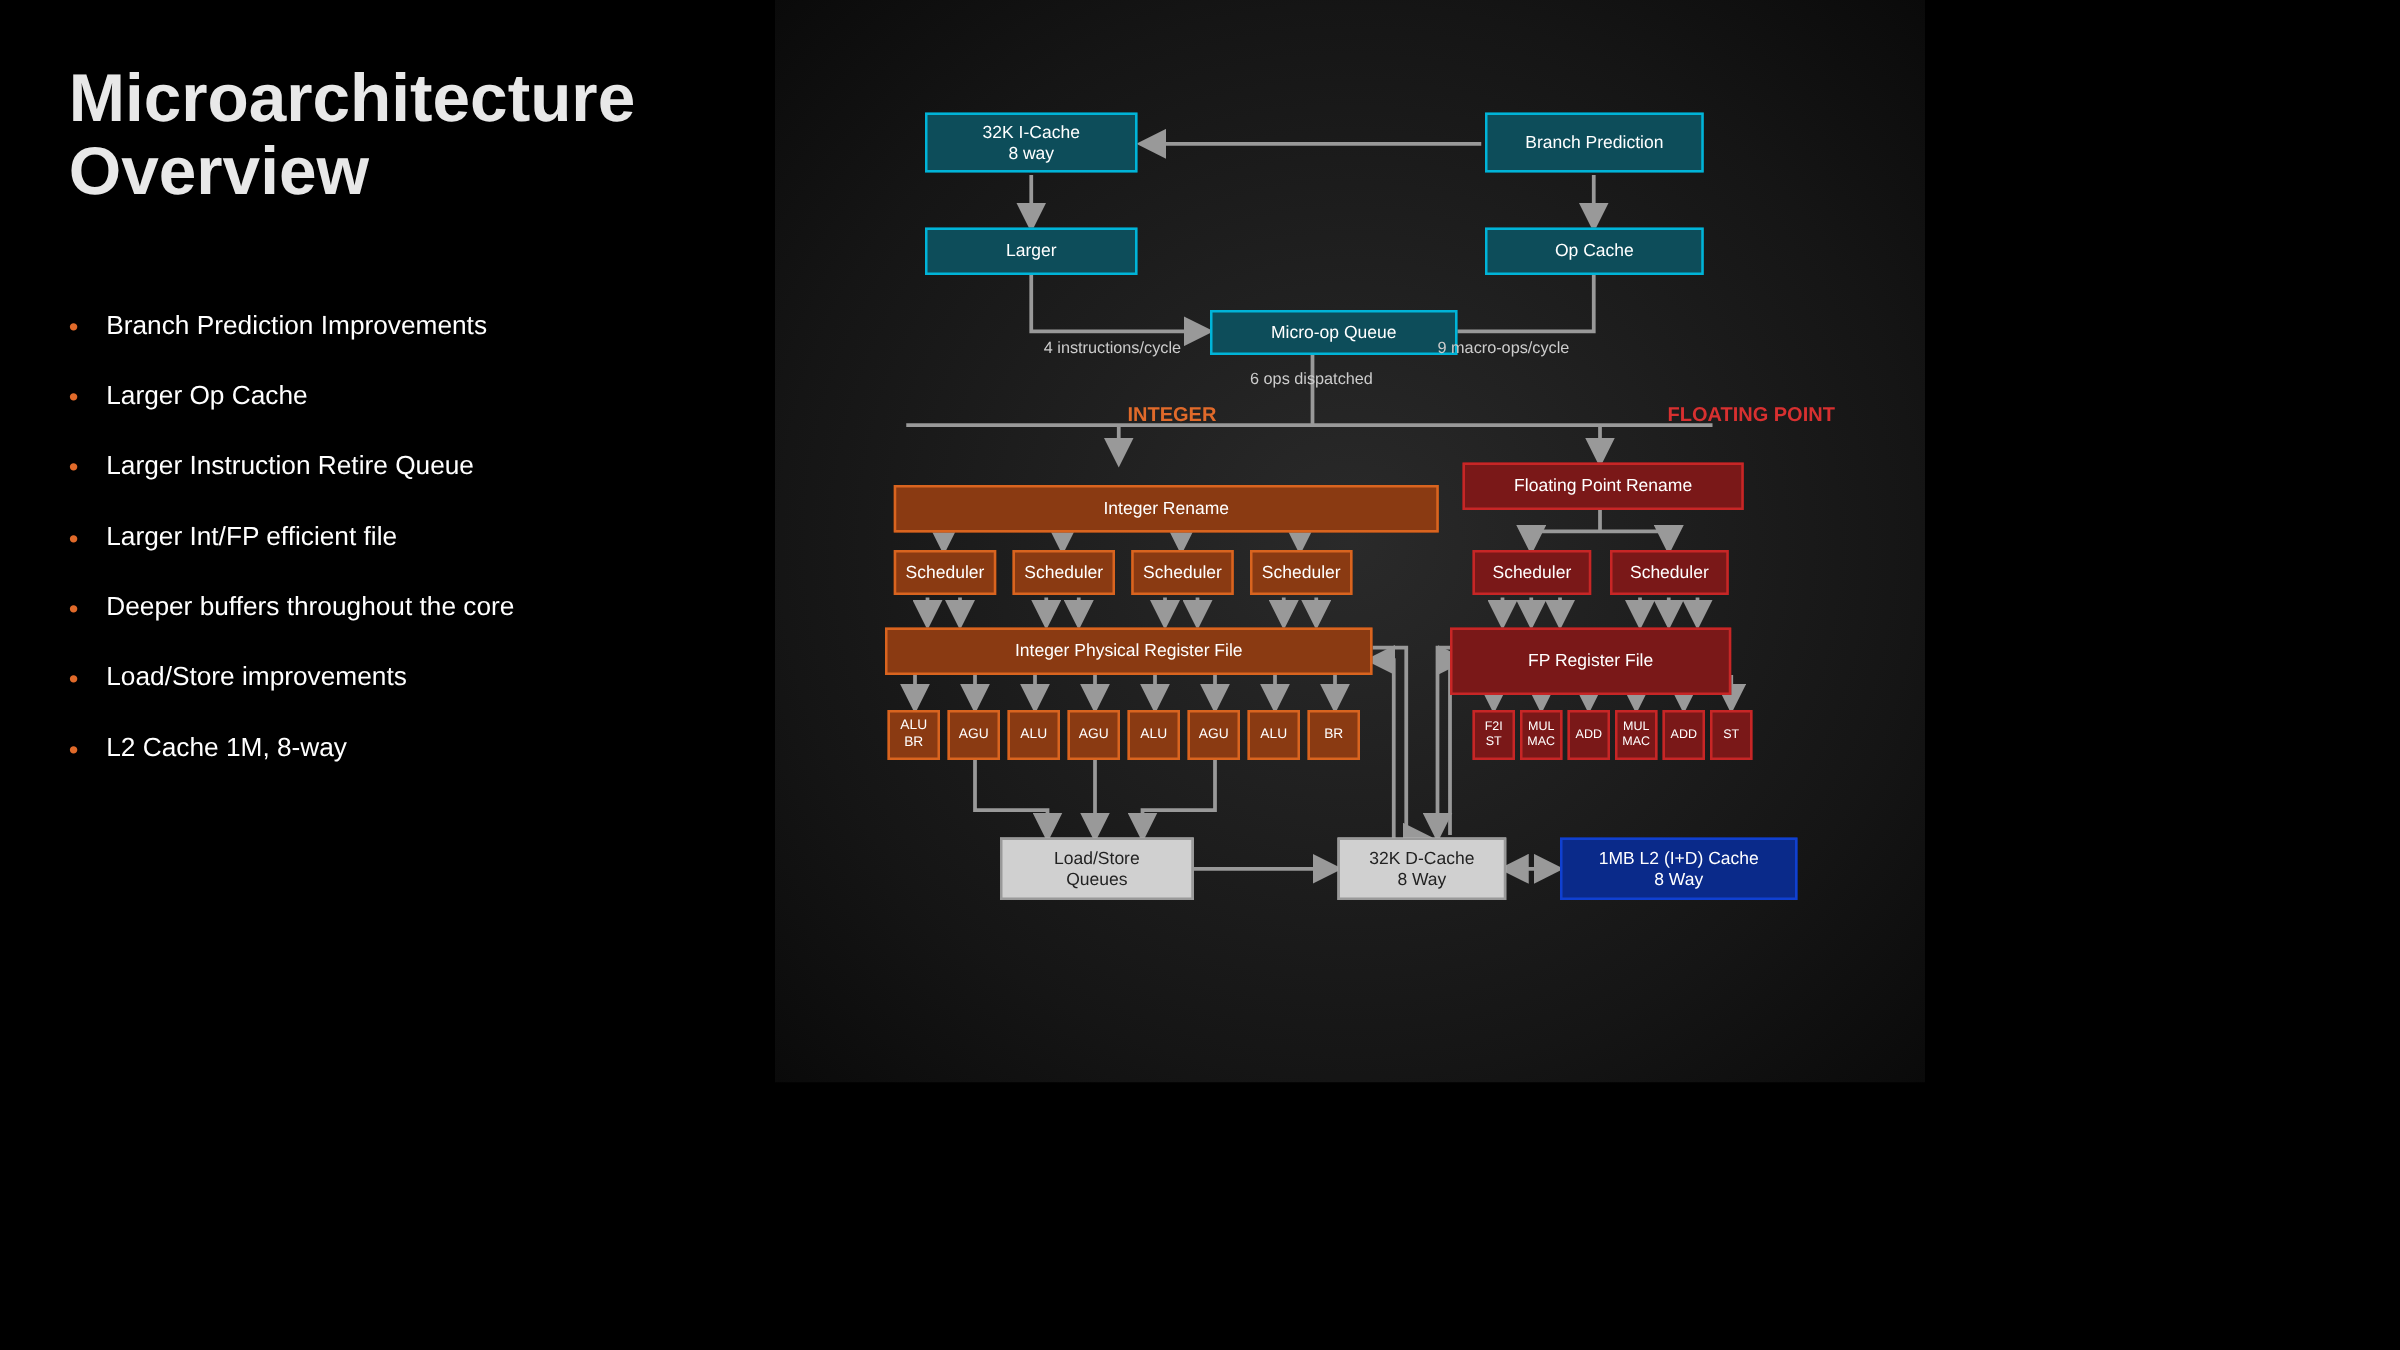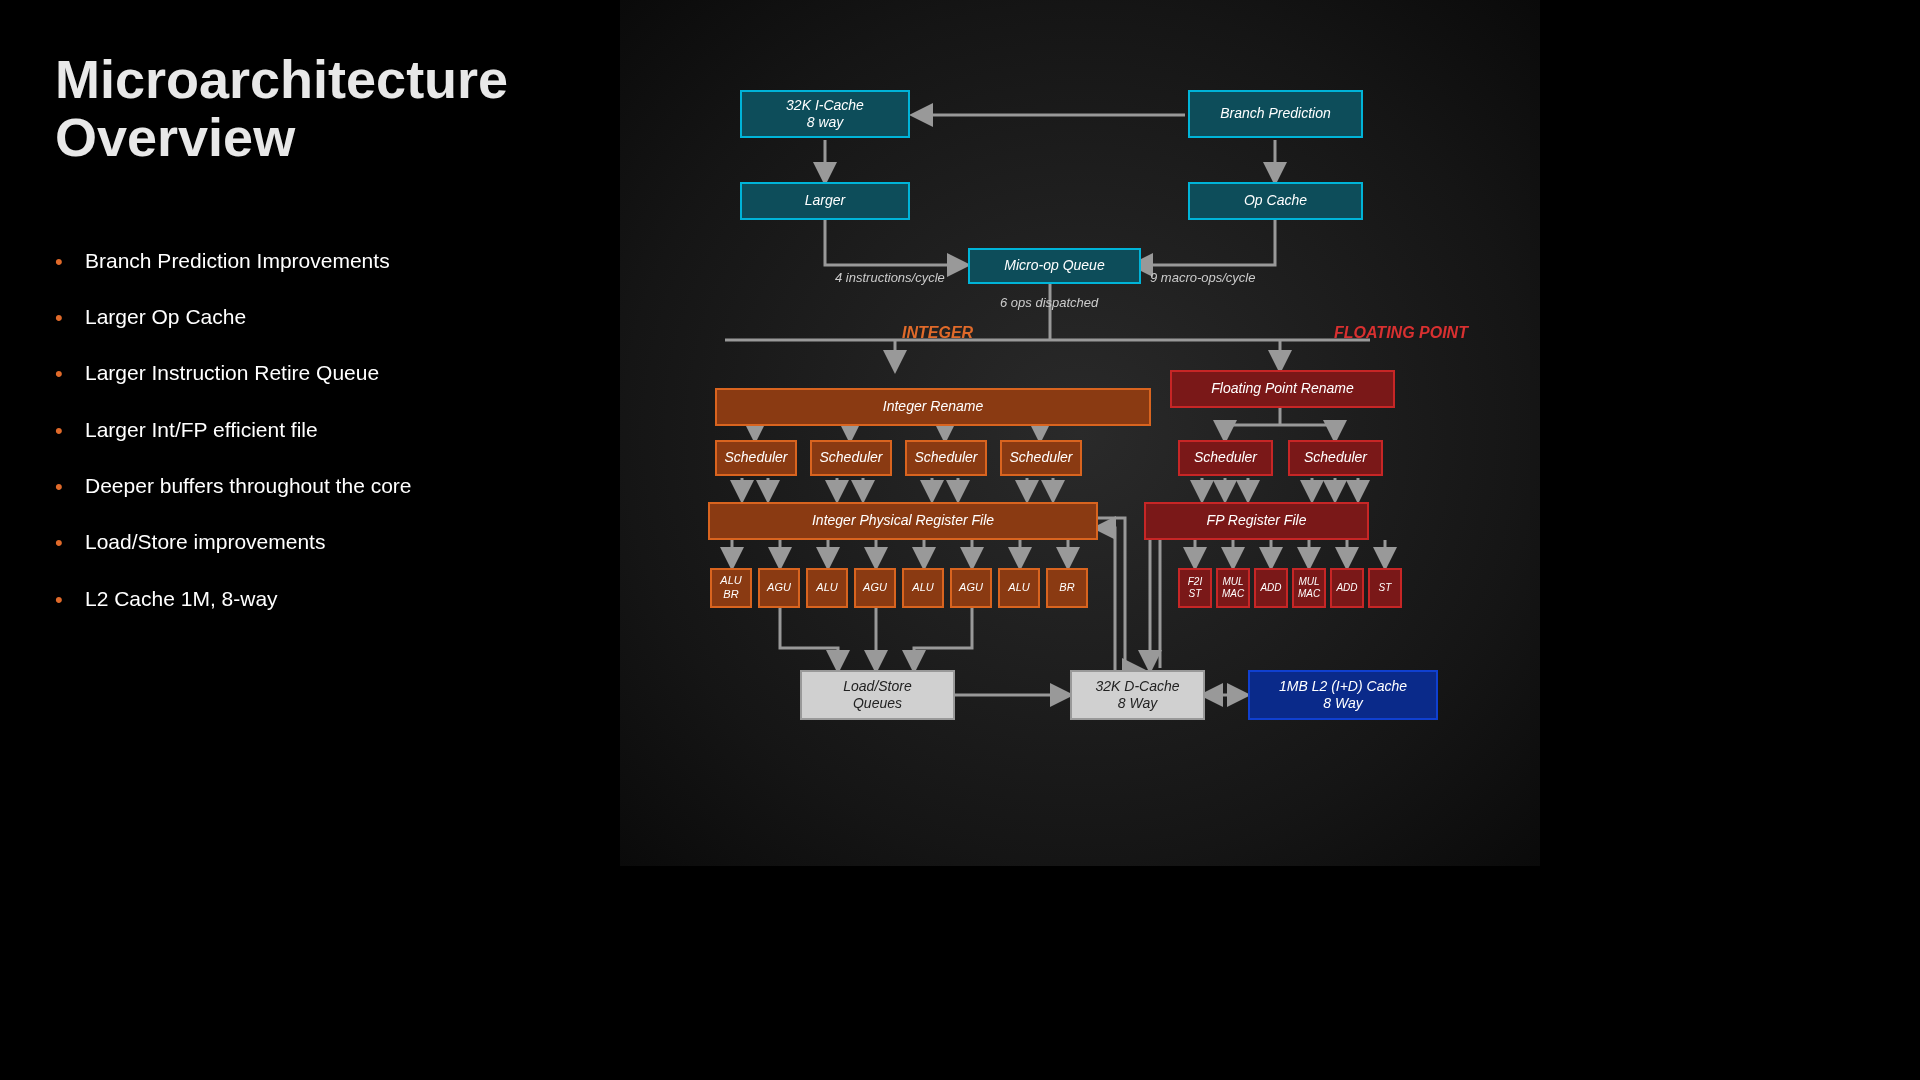--- a/index.html
+++ b/index.html
@@ -40,21 +40,21 @@
     left: 0;
     top: 0;
     color: #e06a2a;
     font-size: 22px;
   }
   .right-panel {
     flex: 1;
     background: radial-gradient(ellipse at center, #2a2a2a 0%, #151515 70%, #0a0a0a 100%);
     position: relative;
   }
-  .diagram { position: absolute; inset: 0; font-style: italic; }
+  .diagram { position: absolute; inset: 0; }
 
   .box {
     position: absolute;
     display: flex;
     align-items: center;
     justify-content: center;
     text-align: center;
     font-size: 14px;
     line-height: 1.25;
     border: 2px solid;
@@ -180,21 +180,21 @@
         <path d="M548,518 L530,518 L530,668" marker-end="url(#ah)"></path>
         <path d="M540,668 L540,528 L548,528" marker-end="url(#ah)"></path>
       </g>
     </svg>
 
     <div class="box teal" style="left:120px;top:90px;width:170px;height:48px;white-space:pre-line">32K I-Cache
 8 way</div>
     <div class="box teal" style="left:568px;top:90px;width:175px;height:48px">Branch Prediction</div>
     <div class="box teal" style="left:120px;top:182px;width:170px;height:38px">Larger</div>
     <div class="box teal" style="left:568px;top:182px;width:175px;height:38px">Op Cache</div>
-    <div class="box teal" style="left:348px;top:248px;width:173px;height:36px">Micro-op Queue</div>
+    <div class="box teal" style="left:348px;top:248px;width:198px;height:36px">Micro-op Queue</div>
 
     <div class="label-txt" style="left:215px;top:270px">4 instructions/cycle</div>
     <div class="label-txt" style="left:530px;top:270px">9 macro-ops/cycle</div>
     <div class="label-txt" style="left:380px;top:295px">6 ops dispatched</div>
 
     <div class="section-label" style="left:240px;top:324px;color:#e06a2a">INTEGER</div>
     <div class="section-label" style="left:672px;top:324px;color:#d83030">FLOATING POINT</div>
 
     <div class="box orange" style="left:95px;top:388px;width:436px;height:38px">Integer Rename</div>
     <div class="box orange" style="left:95px;top:440px;width:82px;height:36px">Scheduler</div>
@@ -209,21 +209,21 @@
     <div class="box orange" style="left:186px;top:568px;width:42px;height:40px;font-size:11px">ALU</div>
     <div class="box orange" style="left:234px;top:568px;width:42px;height:40px;font-size:11px">AGU</div>
     <div class="box orange" style="left:282px;top:568px;width:42px;height:40px;font-size:11px">ALU</div>
     <div class="box orange" style="left:330px;top:568px;width:42px;height:40px;font-size:11px">AGU</div>
     <div class="box orange" style="left:378px;top:568px;width:42px;height:40px;font-size:11px">ALU</div>
     <div class="box orange" style="left:426px;top:568px;width:42px;height:40px;font-size:11px">BR</div>
 
     <div class="box red" style="left:550px;top:370px;width:225px;height:38px">Floating Point Rename</div>
     <div class="box red" style="left:558px;top:440px;width:95px;height:36px">Scheduler</div>
     <div class="box red" style="left:668px;top:440px;width:95px;height:36px">Scheduler</div>
-    <div class="box red" style="left:524px;top:502px;width:225px;height:38px">FP Register File</div>
+    <div class="box red" style="left:540px;top:502px;width:225px;height:54px">FP Register File</div>
 
     <div class="box red" style="left:558px;top:568px;width:34px;height:40px;font-size:10px;white-space:pre-line">F2I
 ST</div>
     <div class="box red" style="left:596px;top:568px;width:34px;height:40px;font-size:10px;white-space:pre-line">MUL
 MAC</div>
     <div class="box red" style="left:634px;top:568px;width:34px;height:40px;font-size:10px">ADD</div>
     <div class="box red" style="left:672px;top:568px;width:34px;height:40px;font-size:10px;white-space:pre-line">MUL
 MAC</div>
     <div class="box red" style="left:710px;top:568px;width:34px;height:40px;font-size:10px">ADD</div>
     <div class="box red" style="left:748px;top:568px;width:34px;height:40px;font-size:10px">ST</div>

